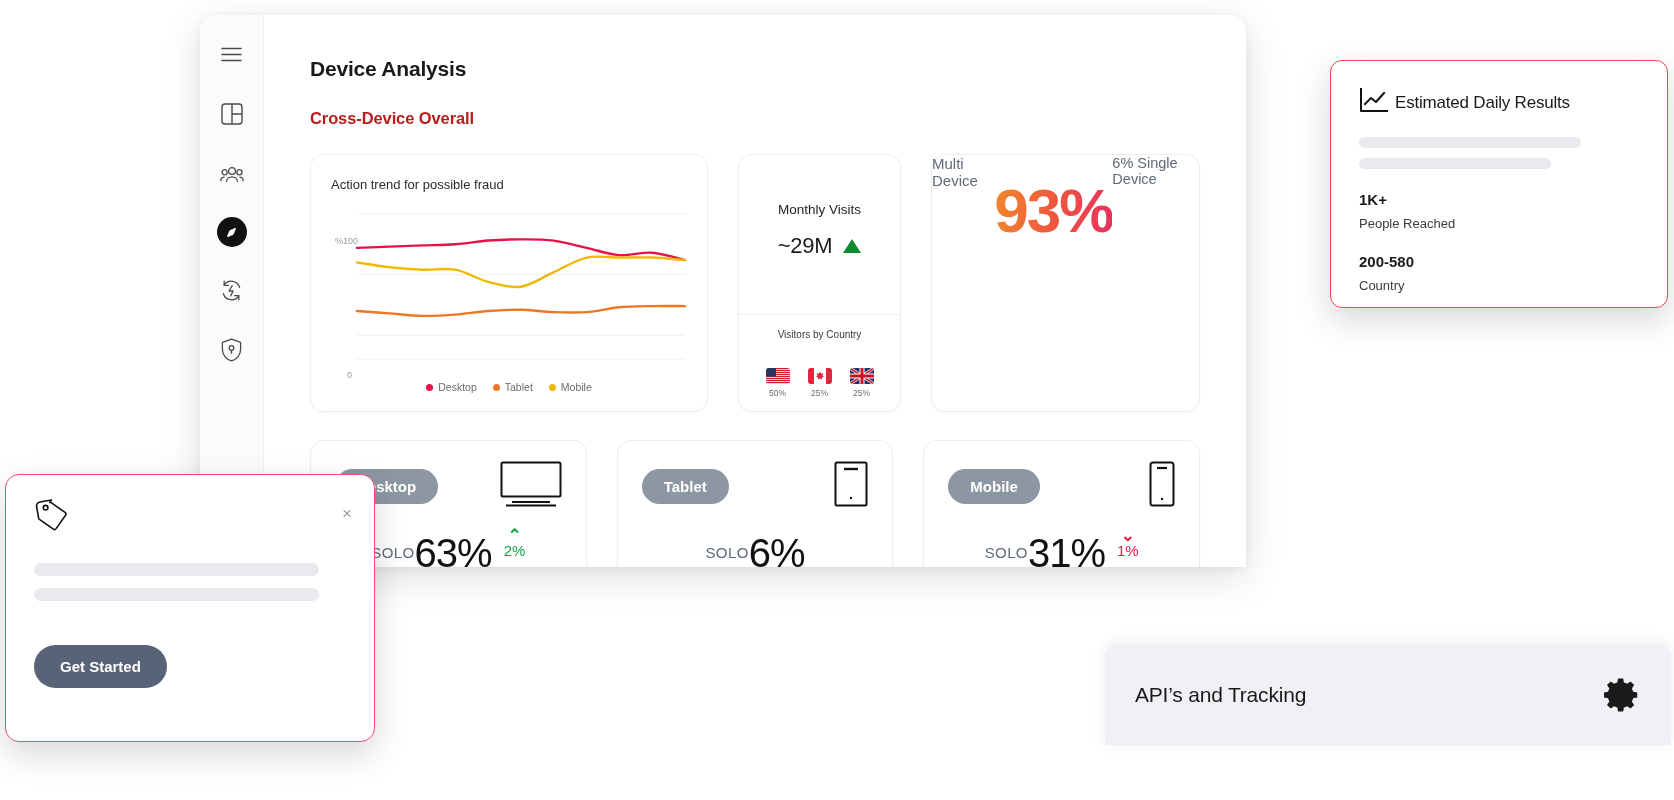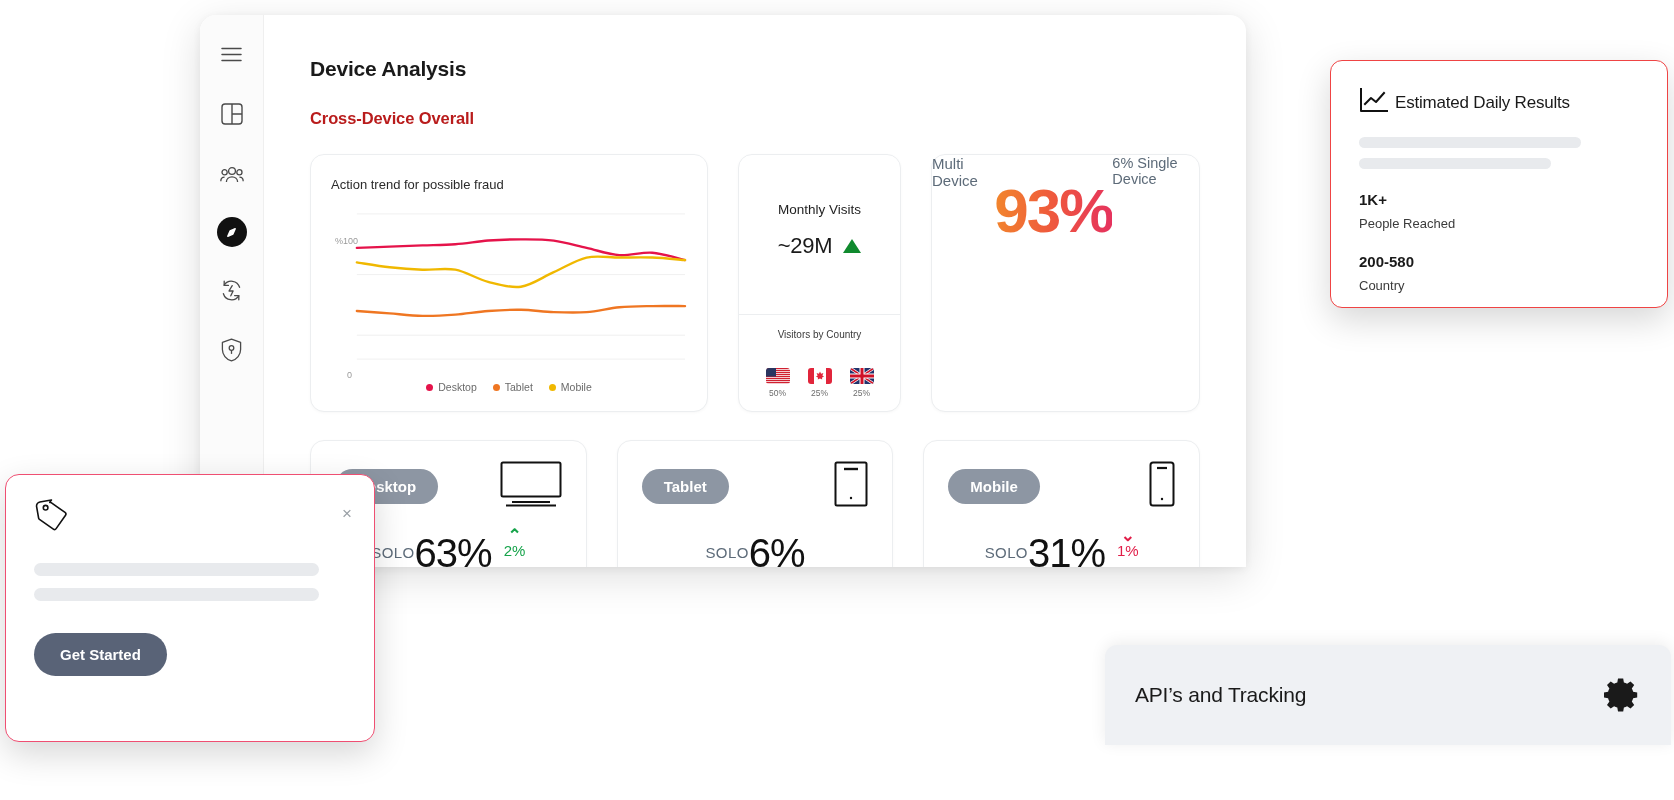--- a/index.html
+++ b/index.html
@@ -215,21 +215,21 @@
     line-height: 1;
   }
   .tag-title {
     font-size: 17px; font-weight: bold; color: #1a1a1a;
     margin-top: 38px; letter-spacing: -0.2px;
   }
   .skeleton { background: #e8eaed; border-radius: 7px; height: 13px; }
   .tag-sk1 { margin-top: 28px; width: 285px; }
   .tag-sk2 { margin-top: 12px; width: 285px; }
   .btn-primary {
-    margin-top: 32px;
+    margin-top: 44px;
     background: #596377;
     color: #ffffff;
     font-size: 15px;
     font-weight: bold;
     border: none;
     border-radius: 22px;
     padding: 13px 26px;
     cursor: pointer;
     font-family: "Liberation Sans", sans-serif;
   }

